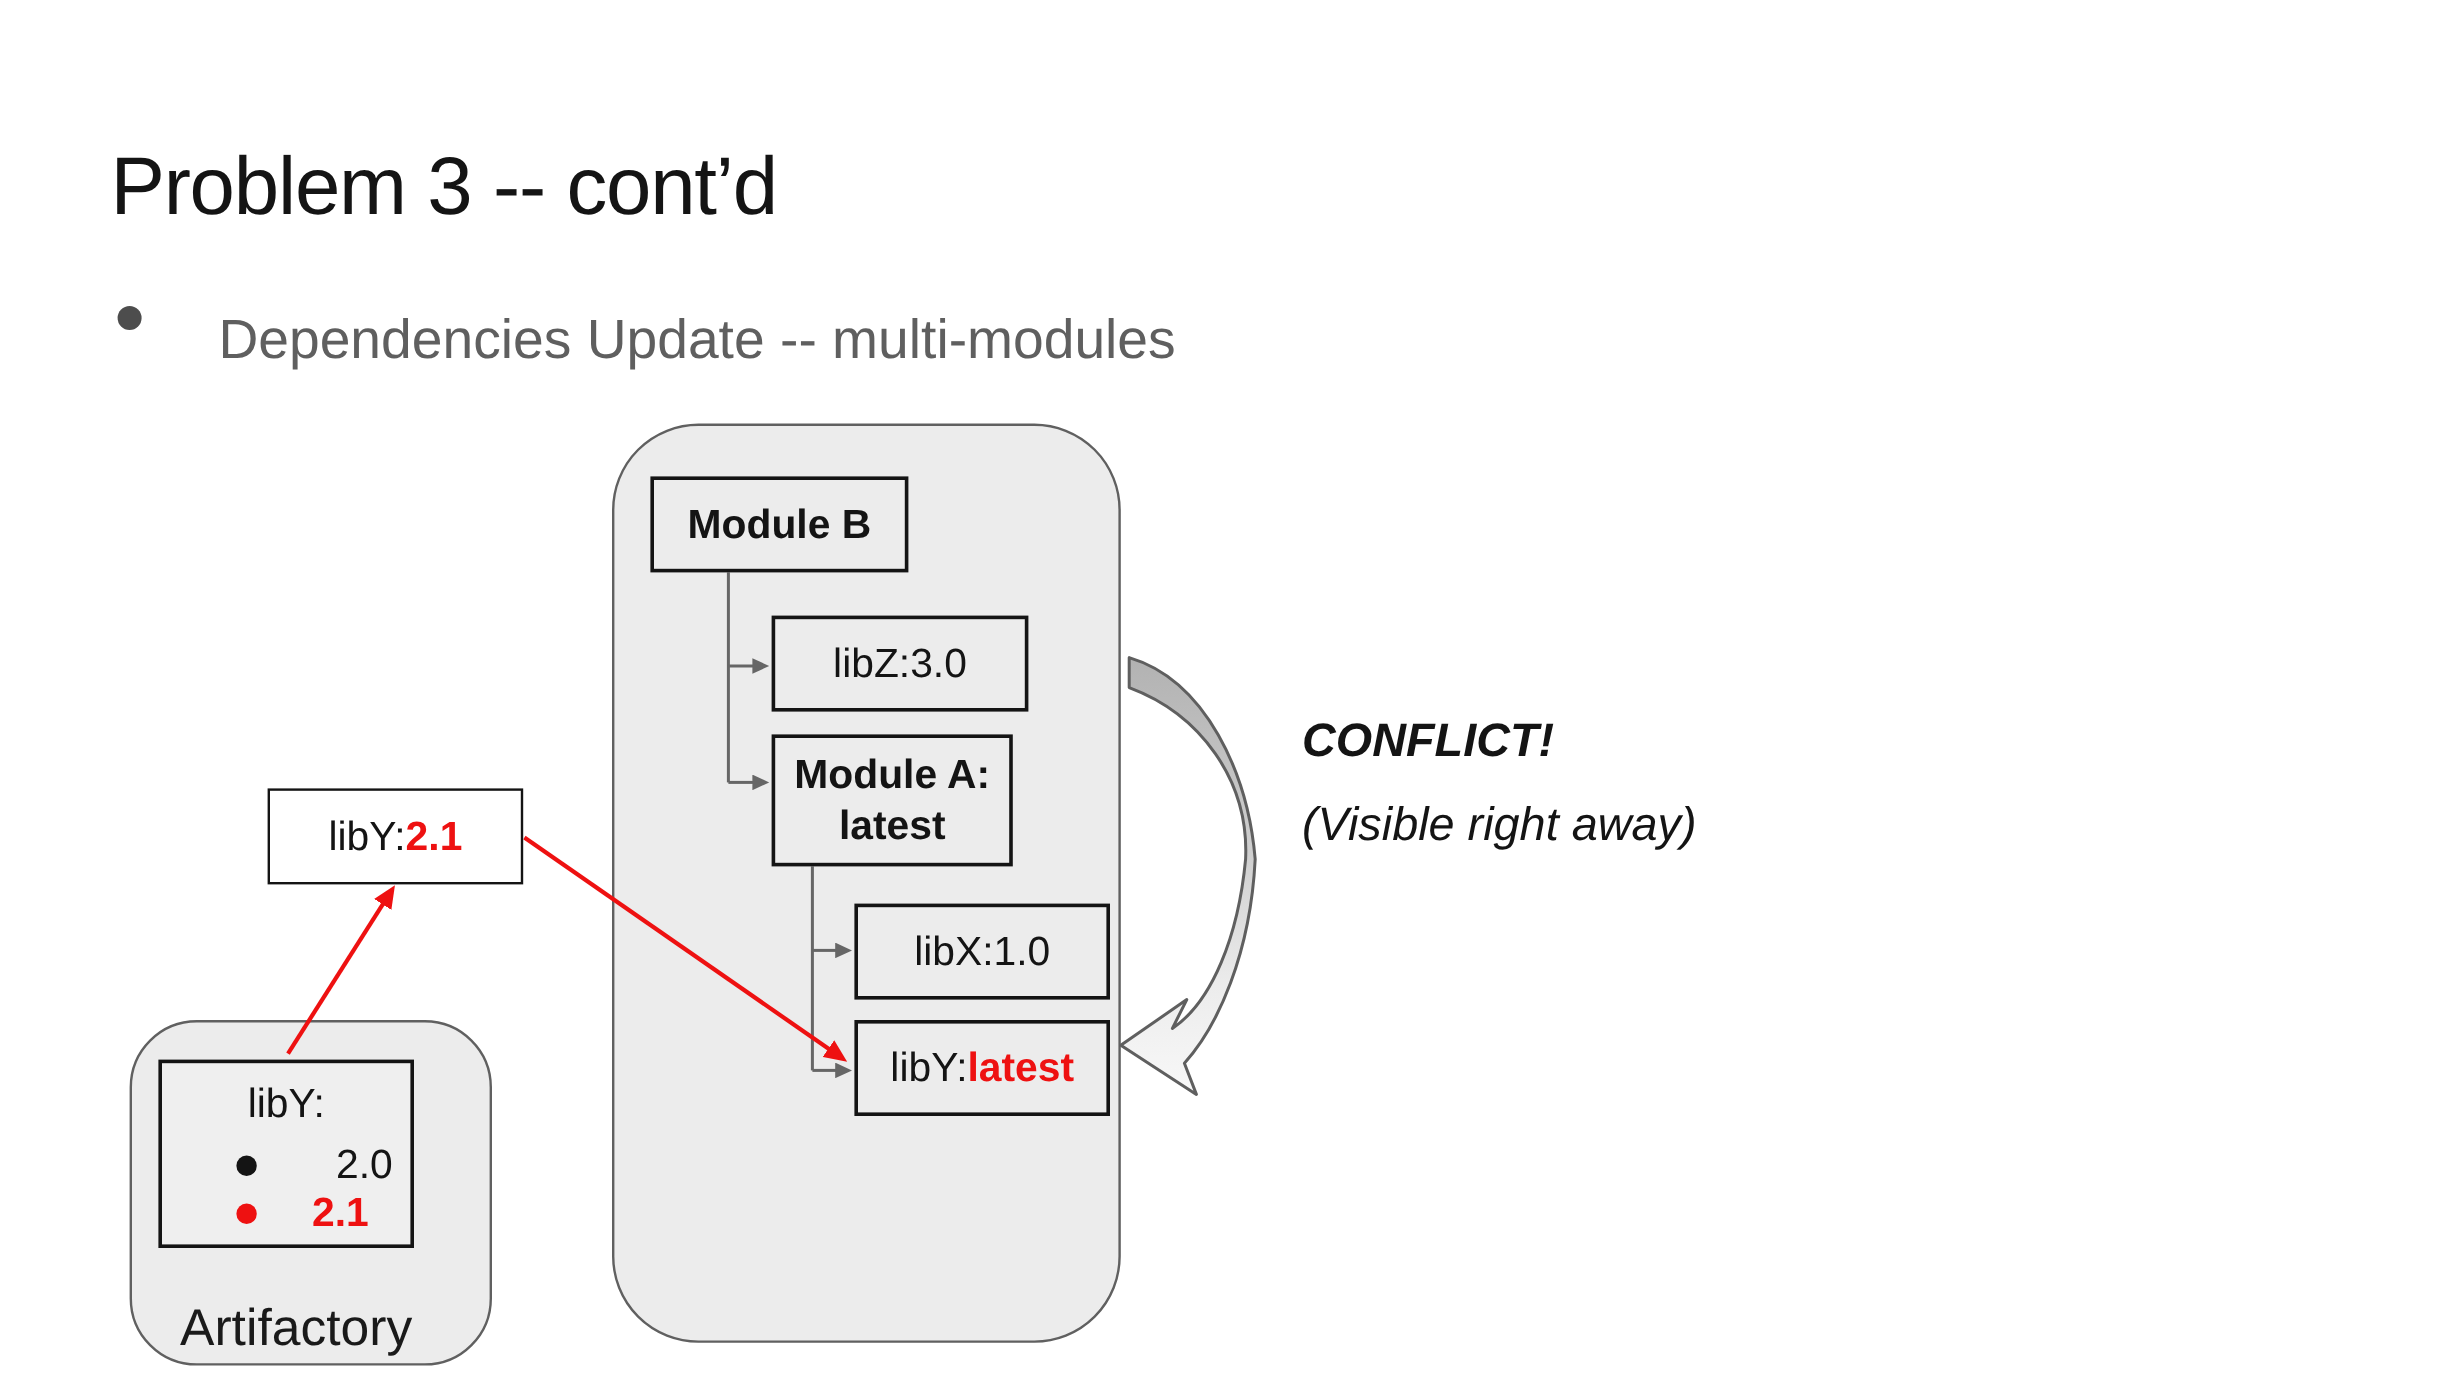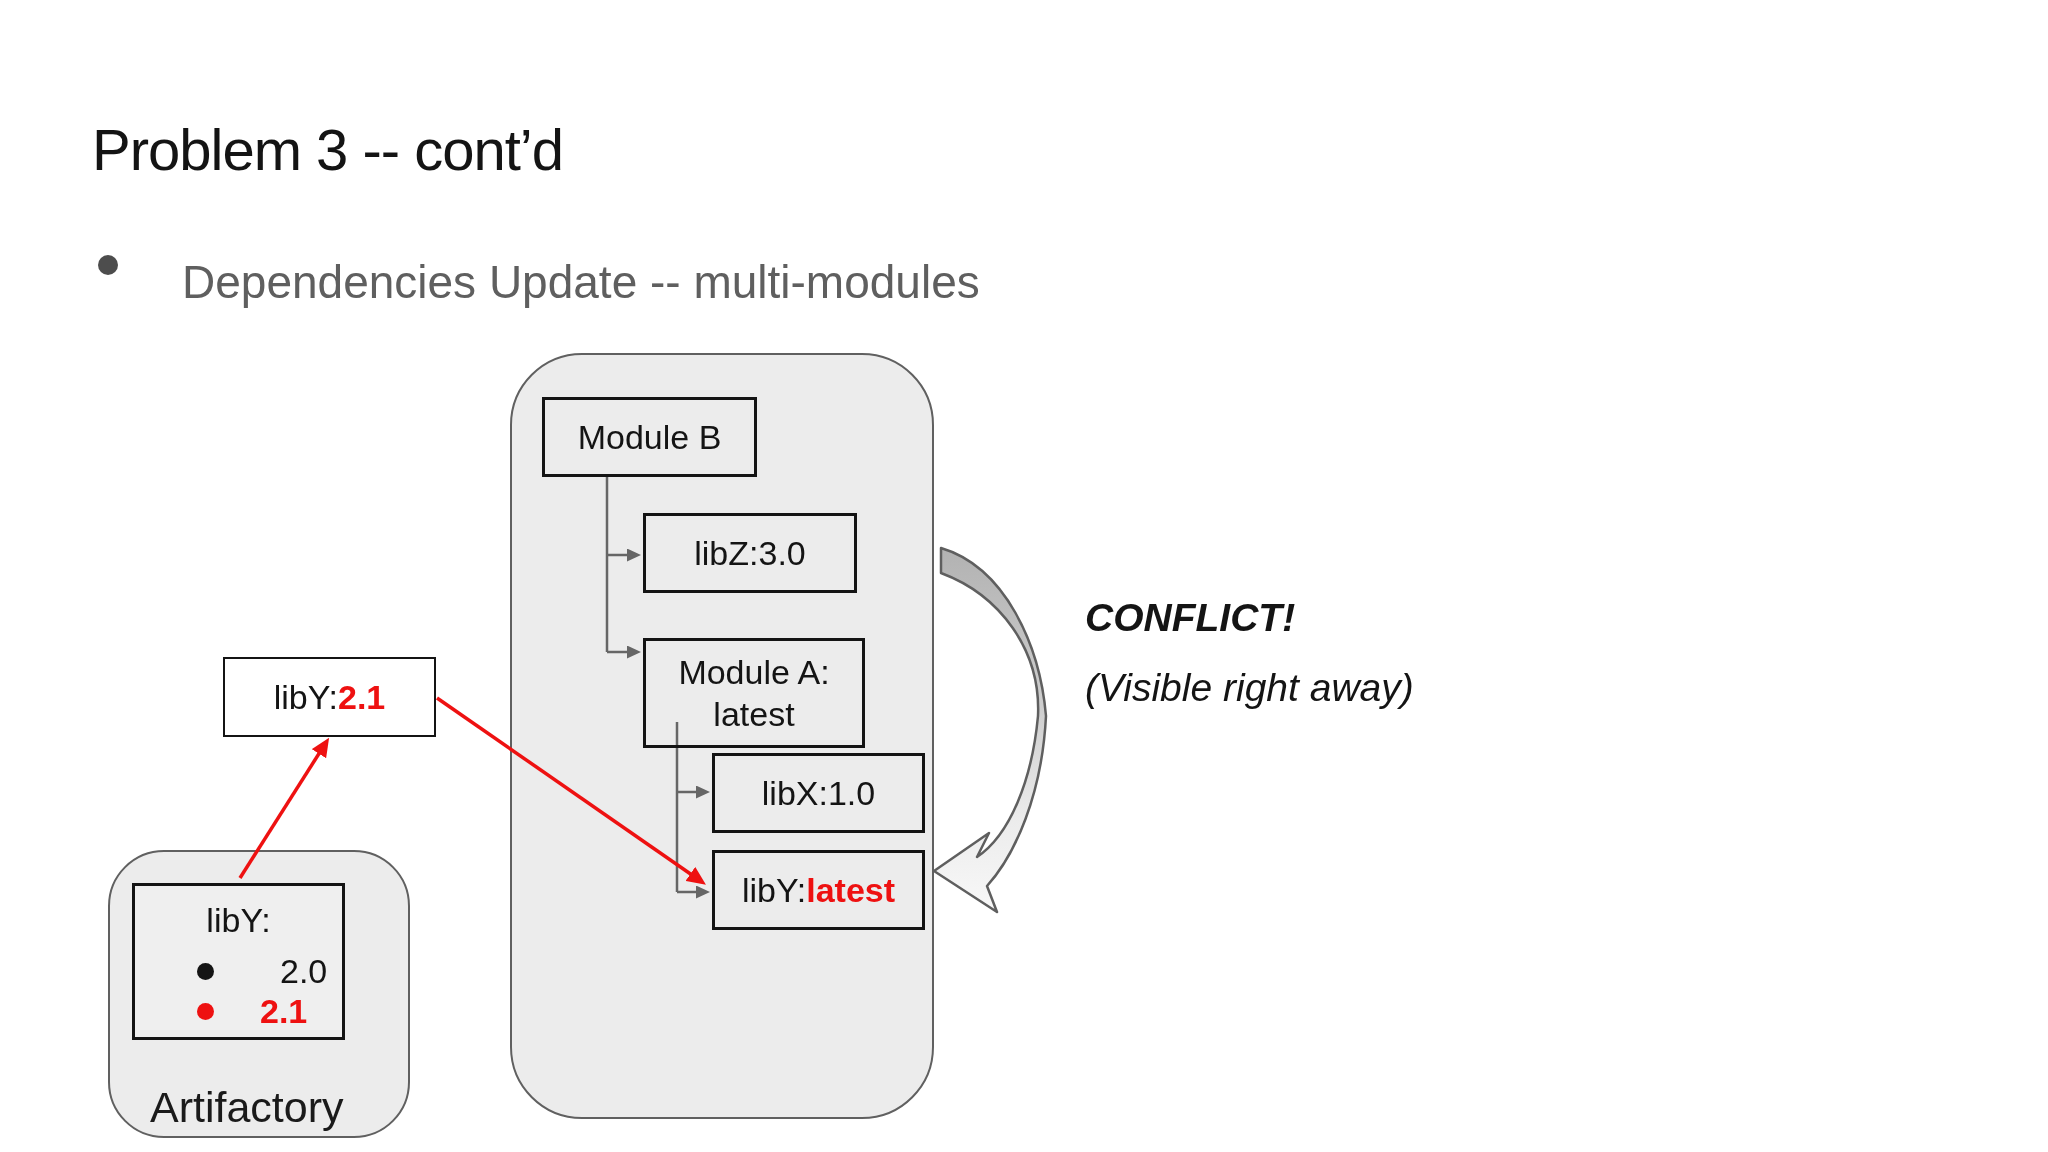--- a/index.html
+++ b/index.html
@@ -2,43 +2,43 @@
 <html><head>
 <meta charset="utf-8">
 <style>
   html,body{margin:0;padding:0;background:#ffffff;}
   .slide{
     position:relative;width:2048px;height:1152px;background:#ffffff;overflow:hidden;
     font-family:"Liberation Sans","DejaVu Sans",sans-serif;color:#141414;
   }
   .title{
     position:absolute;left:92px;top:118px;margin:0;
-    font-size:58px;font-weight:400;letter-spacing:-1px;color:#141414;line-height:1.1;
+    font-size:68px;font-weight:400;letter-spacing:-1px;color:#141414;line-height:1.1;
   }
   .bullet-row{position:absolute;left:98px;top:255px;display:flex;align-items:flex-start;}
   .bullet-dot{width:20px;height:20px;border-radius:50%;background:#4d4d4d;flex:0 0 auto;}
   .bullet-text{margin-left:64px;font-size:46px;color:#5f5f5f;letter-spacing:0px;}
 
   .container{
     position:absolute;background:#ececec;border:2px solid #606060;box-sizing:border-box;
   }
   .container.big{left:510px;top:353px;width:424px;height:766px;border-radius:72px;}
   .container.small{left:108px;top:850px;width:302px;height:288px;border-radius:56px;}
 
   .overlay{position:absolute;left:0;top:0;width:2048px;height:1152px;pointer-events:none;}
 
   .node{
     position:absolute;box-sizing:border-box;border:3px solid #141414;background:transparent;
     display:flex;align-items:center;justify-content:center;text-align:center;
     font-size:34px;color:#141414;line-height:1.25;
   }
-  .node.bold{font-weight:400;text-align:center;}
+  .node.bold{font-weight:700;text-align:center;}
   .node-module-b{left:542px;top:397px;width:215px;height:80px;}
   .node-libz{left:643px;top:513px;width:214px;height:80px;text-align:center;}
-  .node-module-a{left:643px;top:612px;width:222px;height:110px;flex-direction:column;margin-top:26px;}
+  .node-module-a{left:643px;top:612px;width:201px;height:110px;flex-direction:column;}
   .node-libx{left:712px;top:753px;width:213px;height:80px;align-items:center;}
   .node-liby-latest{left:712px;top:850px;width:213px;height:80px;}
   .node-liby21{left:223px;top:657px;width:213px;height:80px;border-width:2px;background:#ffffff;}
   .red-bold{color:#ee1111;font-weight:700;}
 
   .artif-inner{
     position:absolute;left:132px;top:883px;width:213px;height:157px;box-sizing:border-box;
     border:3px solid #141414;background:#efefef;font-size:34px;
   }
   .pkg-name{position:absolute;left:0;top:15px;width:100%;text-align:center;}

